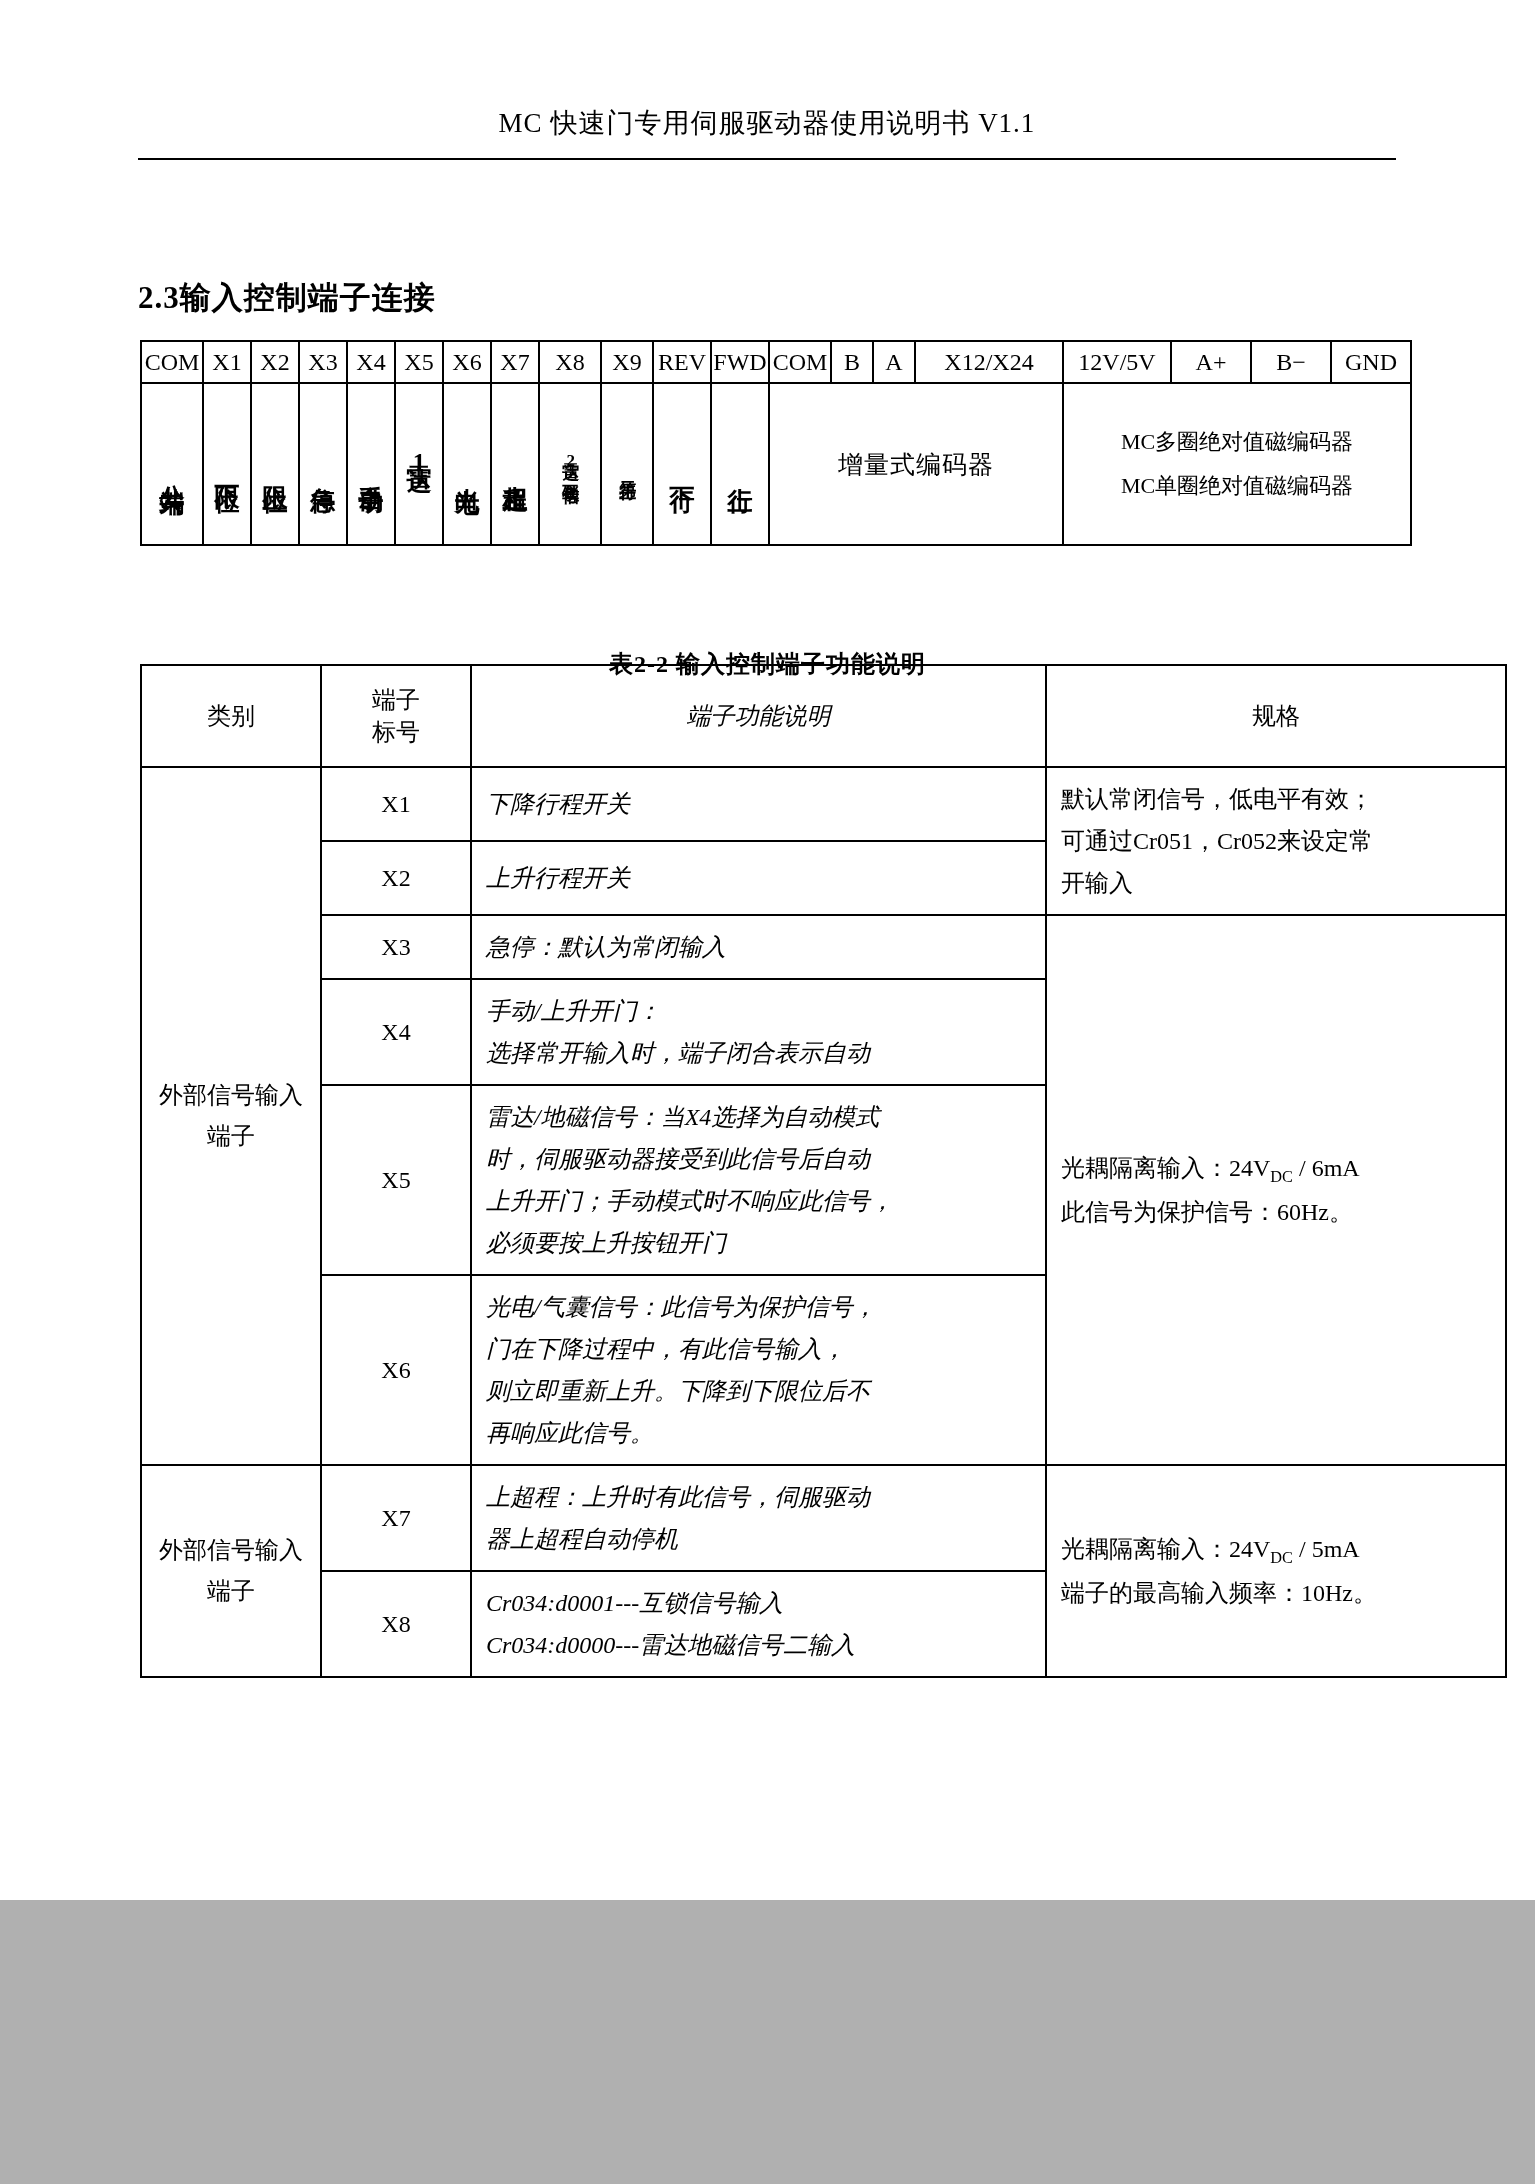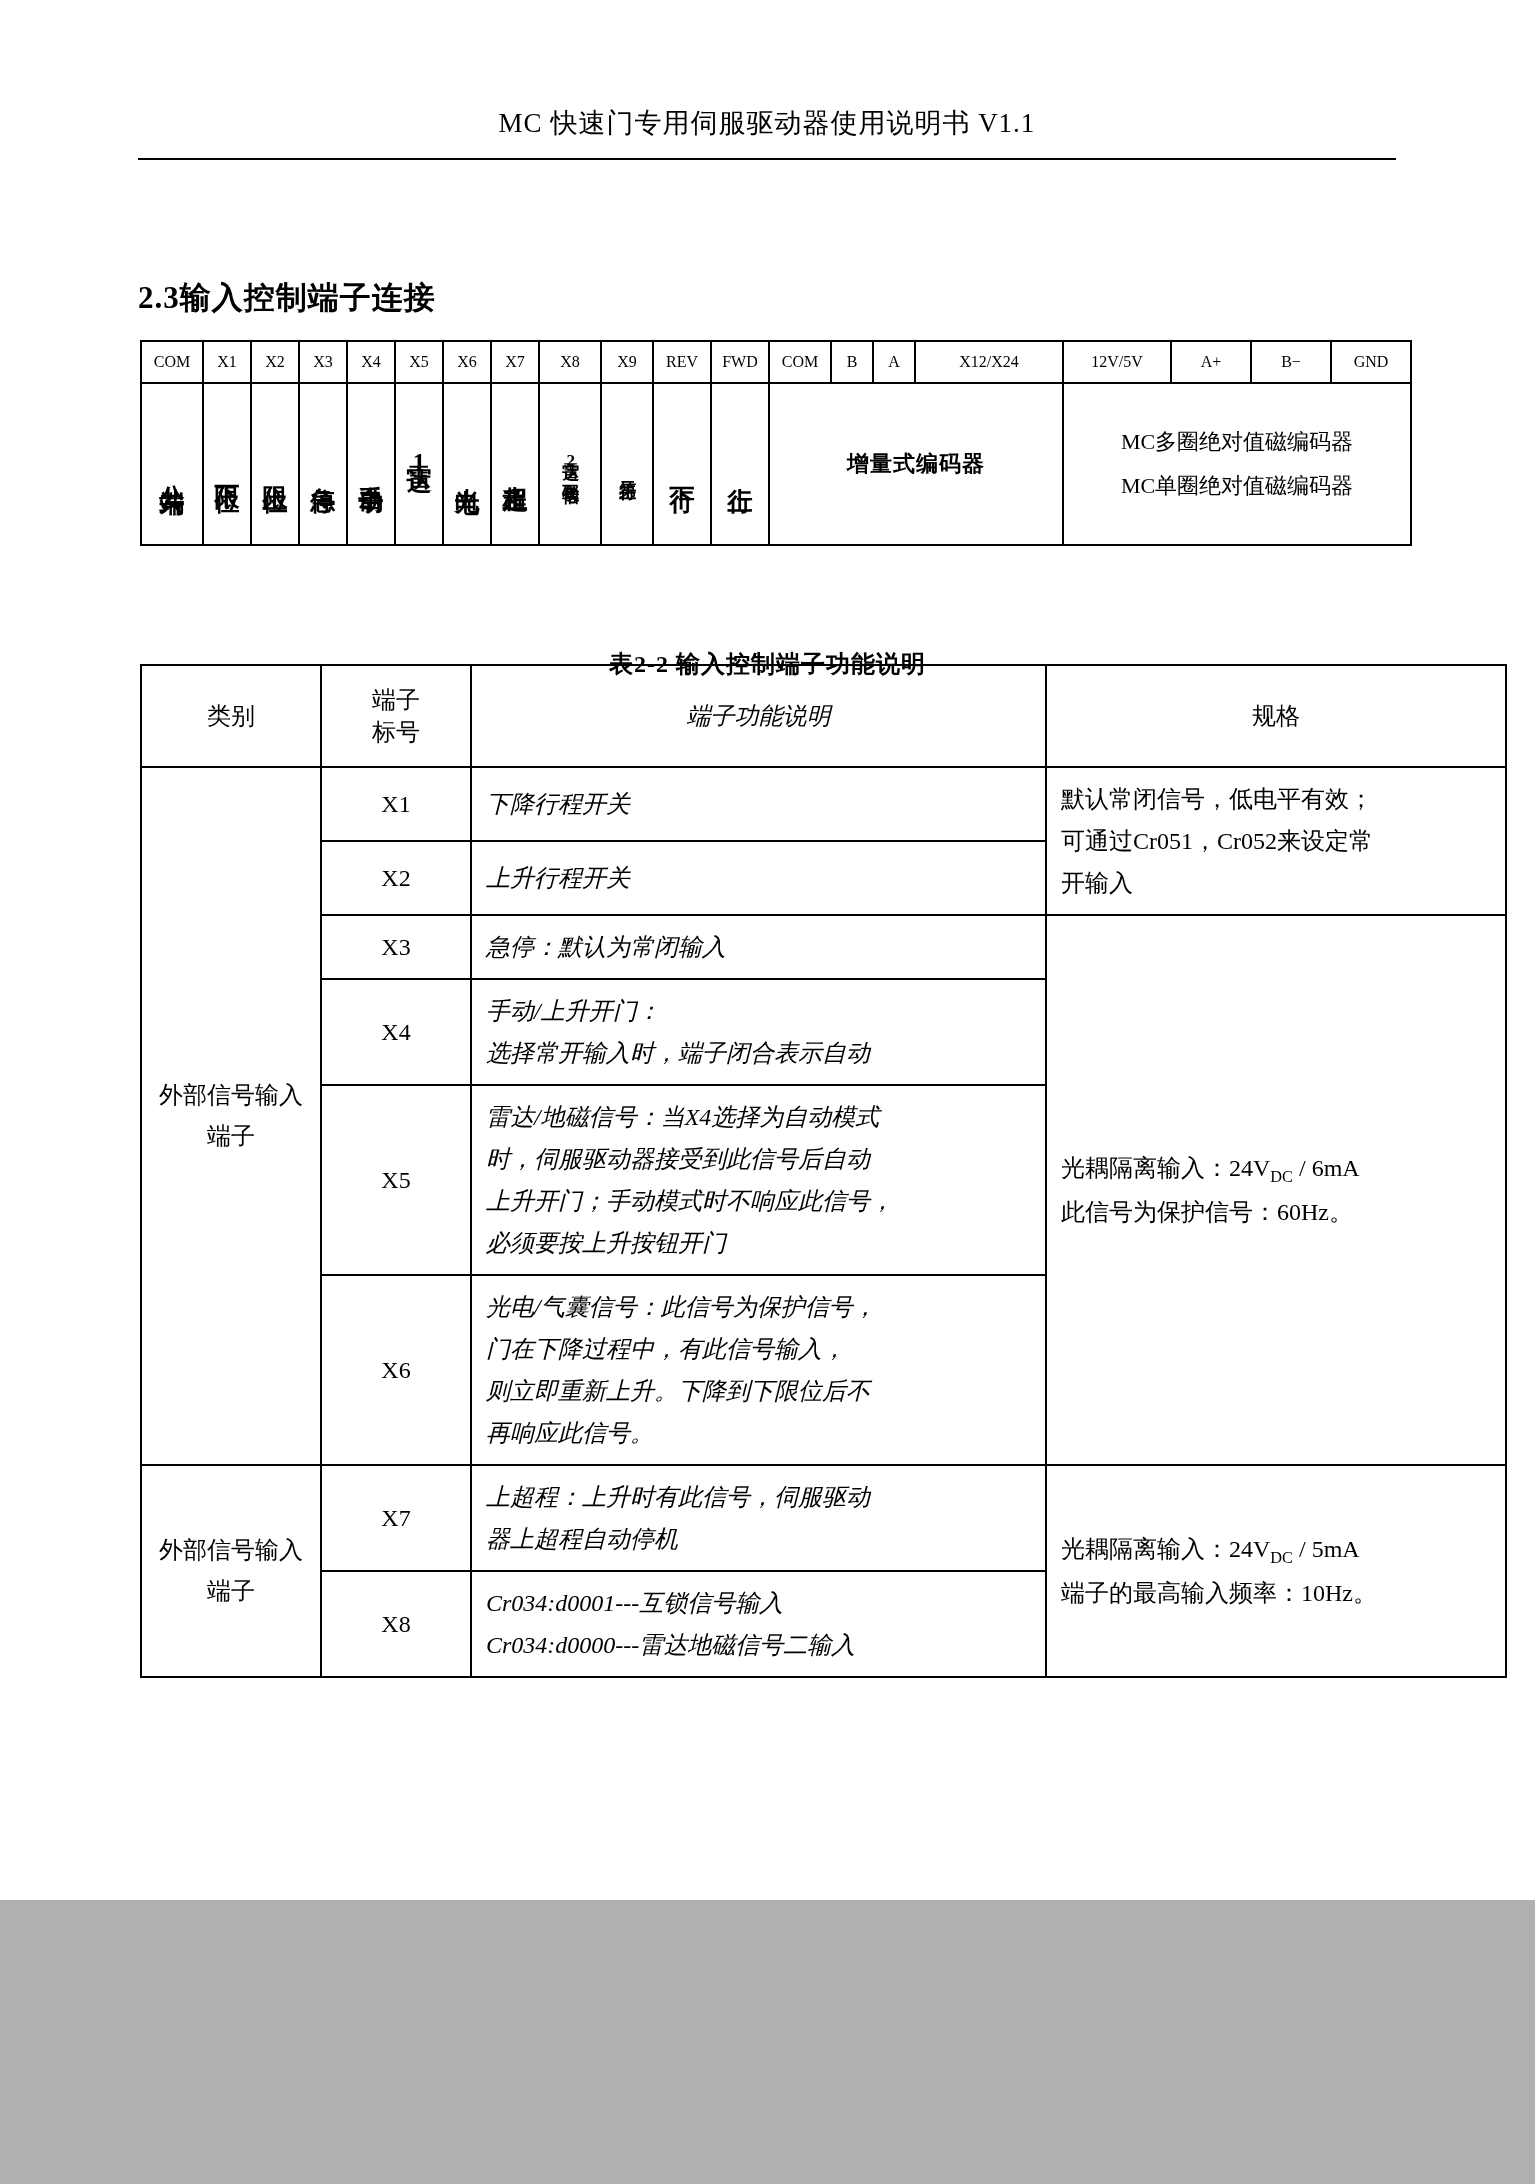--- a/index.html
+++ b/index.html
@@ -54,21 +54,21 @@
   }
   .tmap td {
     border: 2px solid #000;
     text-align: center;
     vertical-align: middle;
     font-size: 20px;
     padding: 0;
   }
   .tmap tr.row-top td {
     height: 40px;
-    font-size: 16px;
+    font-size: 24px;
     font-family: "Liberation Serif", serif;
   }
   .tmap tr.row-bot td {
     height: 160px;
   }
   .vert {
     writing-mode: vertical-rl;
     text-orientation: upright;
     display: inline-block;
     font-size: 25px;
@@ -76,22 +76,22 @@
     line-height: 1.08;
     letter-spacing: 2px;
     margin: 0 auto;
   }
   .vert.small {
     font-size: 17px;
     font-weight: bold;
     letter-spacing: 1px;
   }
   .horiz-b {
-    font-size: 22px;
-    font-weight: bold;
+    font-size: 25px;
+    font-weight: normal;
     letter-spacing: 1px;
   }
   .enc-two-line {
     font-size: 22px;
     line-height: 2.0;
     font-weight: normal;
   }
   
   .caption {
     position: absolute;

